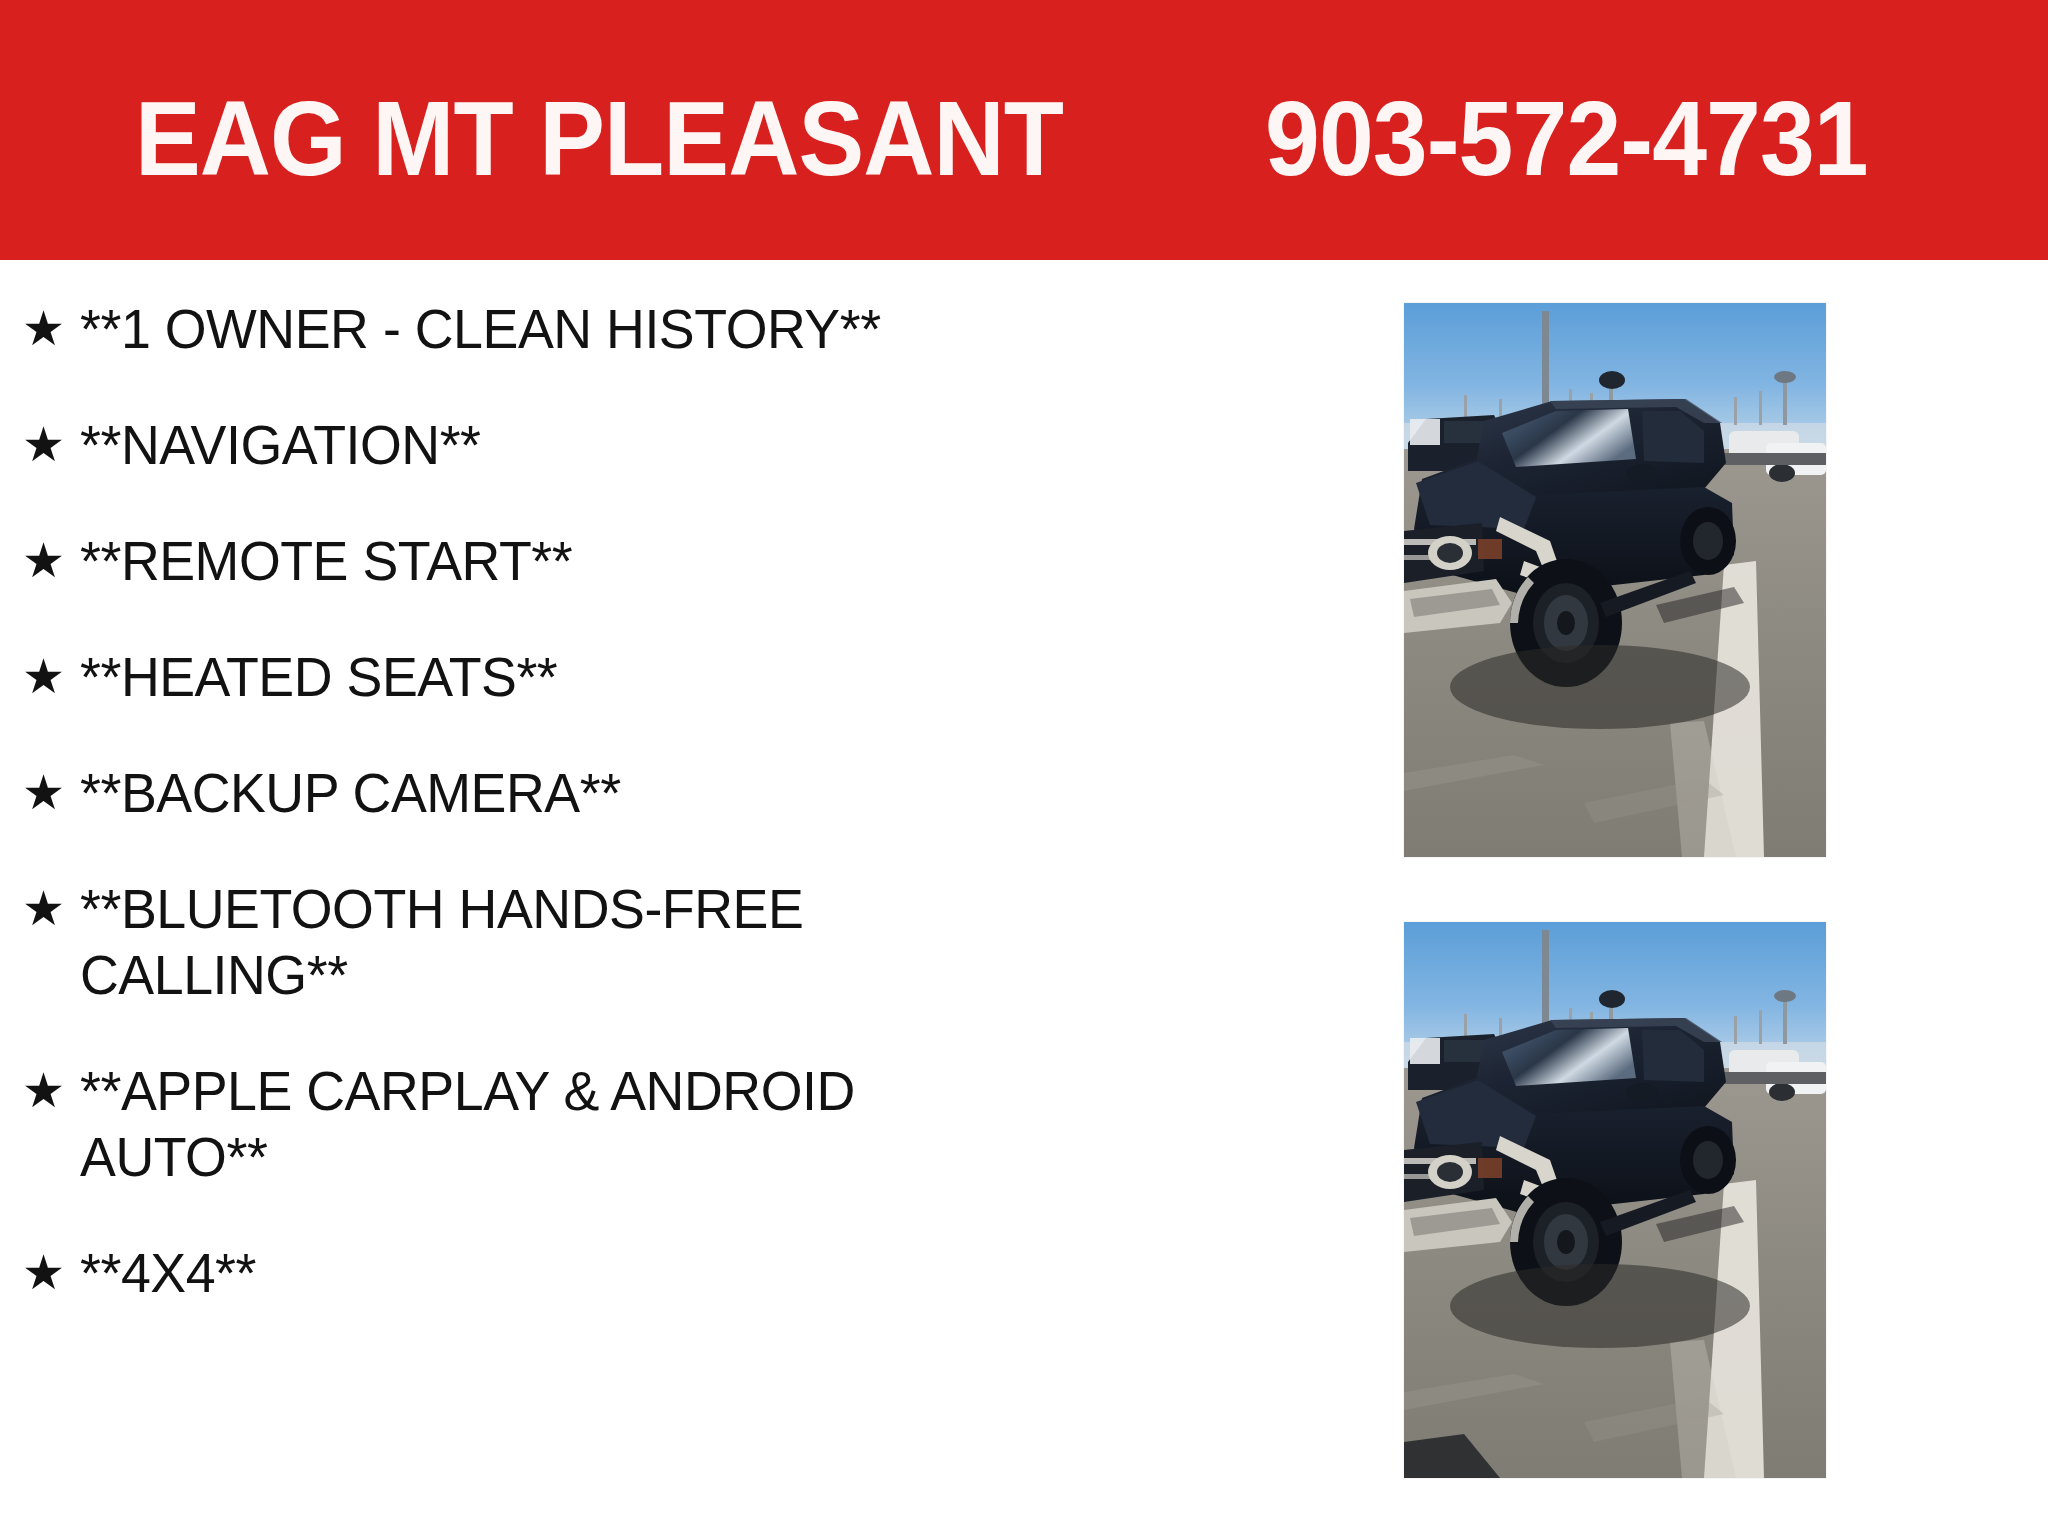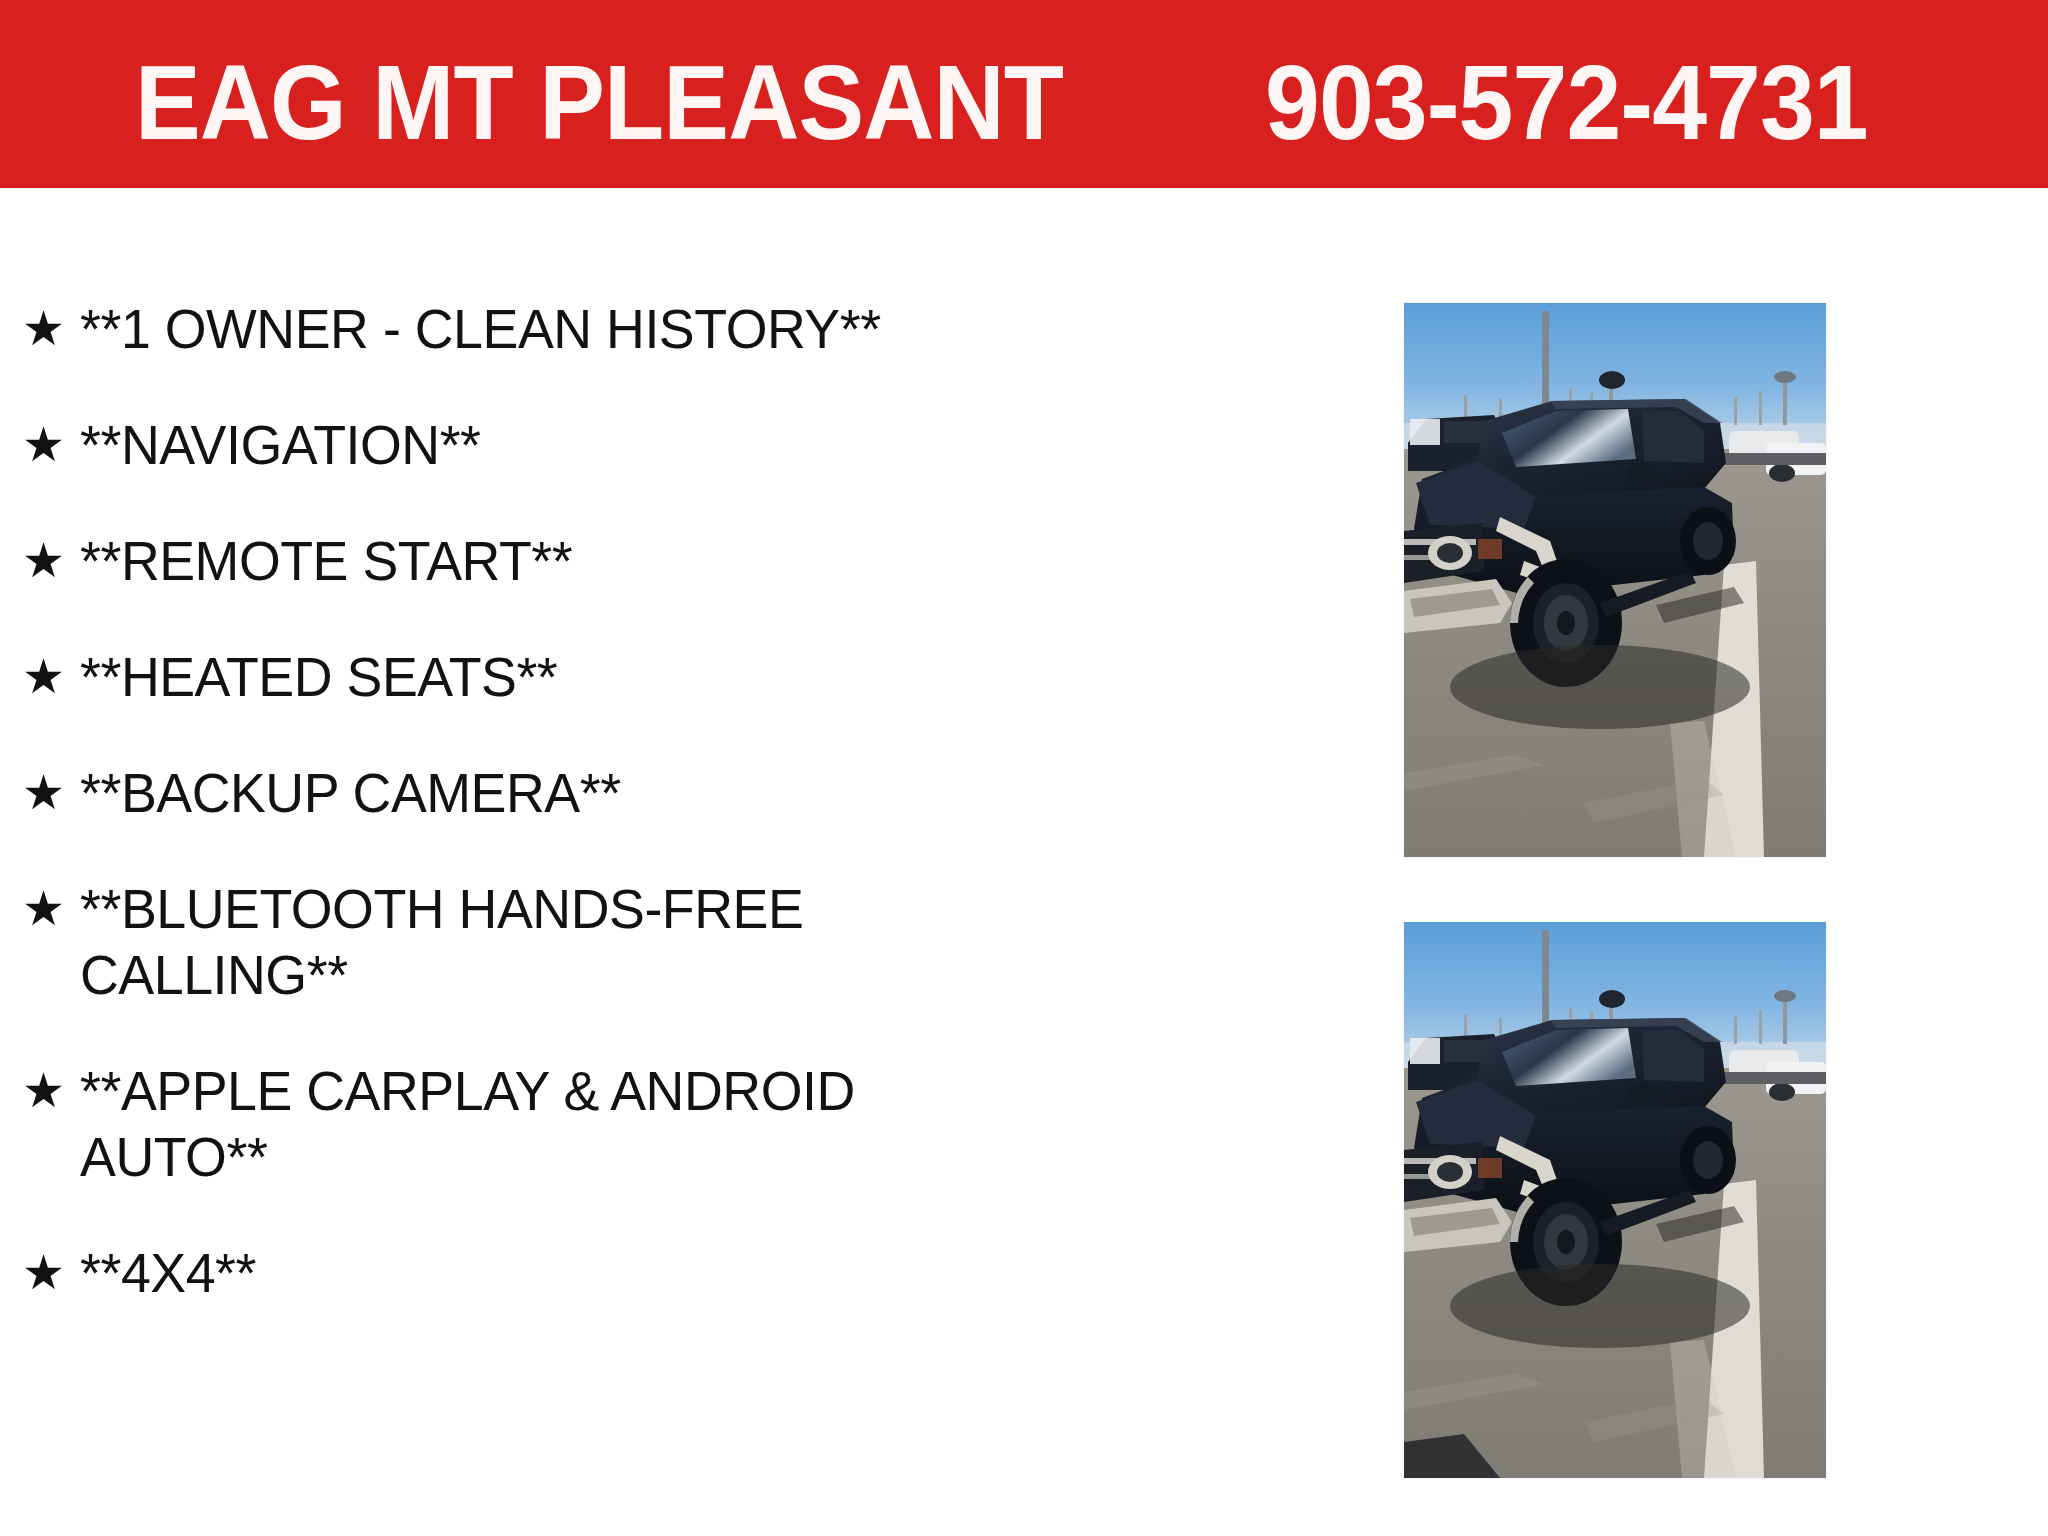--- a/index.html
+++ b/index.html
@@ -21,21 +21,21 @@
     height: 1536px;
     background: #ffffff;
   }
 
   
   .header-banner {
     position: absolute;
     left: 0;
     top: 0;
     width: 2048px;
-    height: 188px;
+    height: 260px;
     background: #d8201f;
     display: flex;
     align-items: center;
     justify-content: center;
     box-sizing: border-box;
   }
   .header-inner {
     display: flex;
     align-items: baseline;
     gap: 132px;

